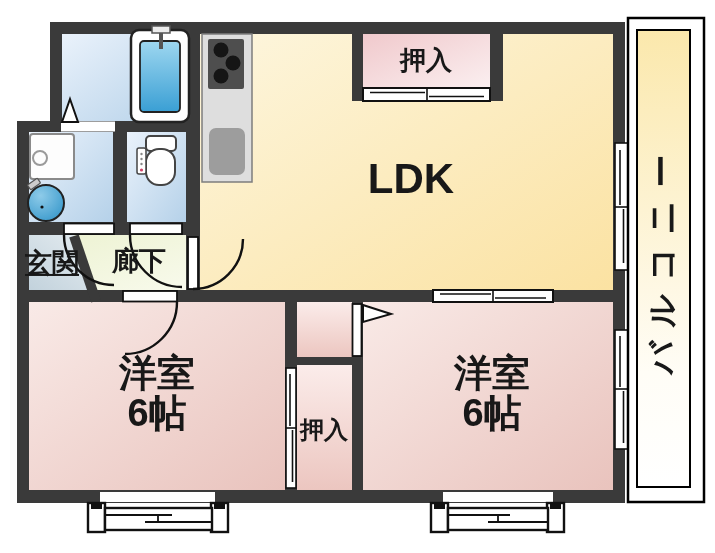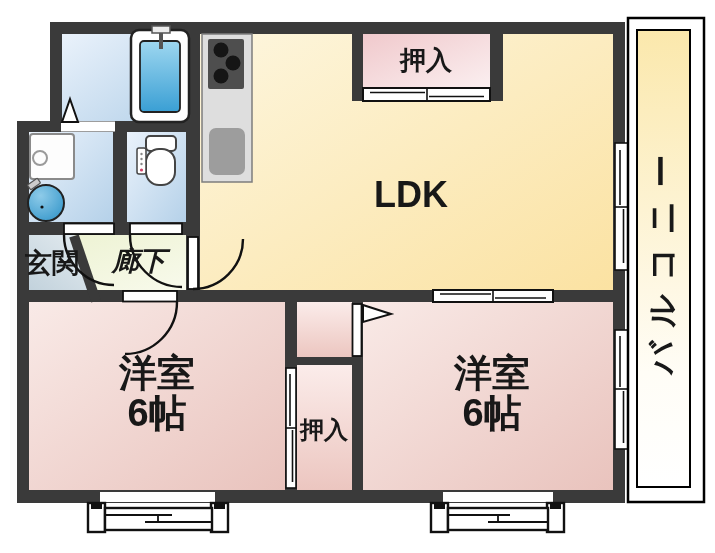--- a/index.html
+++ b/index.html
@@ -194,29 +194,29 @@
       <rect x="146" y="136" width="30" height="15" rx="4" fill="#ffffff" stroke="#444444" stroke-width="2"></rect>
       <rect x="146" y="149" width="29" height="36" rx="13" fill="#ffffff" stroke="#444444" stroke-width="2"></rect>
       <rect x="137" y="148" width="9" height="26" rx="2" fill="#ffffff" stroke="#444444" stroke-width="1.5"></rect>
       <circle cx="141.5" cy="154" r="1.2" fill="#888888"></circle>
         <circle cx="141.5" cy="159" r="1.2" fill="#888888"></circle>
       <circle cx="141.5" cy="164" r="1.2" fill="#888888"></circle>
         <circle cx="141.5" cy="170" r="1.6" fill="#d04468"></circle>
     </g>
   </svg>
 
-  <div class="lbl" style="left:411px;top:195px;font-size:36px;">
+  <div class="lbl" style="left:411px;top:179px;font-size:42px;">
     <div>LDK</div>
   </div>
   <div class="lbl" style="left:157px;top:394px;font-size:38px;">
     <div>洋室</div>
     <div>6帖</div>
   </div>
   <div class="lbl" style="left:492px;top:394px;font-size:38px;">
     <div>洋室</div>
     <div>6帖</div>
   </div>
   <div class="lbl" style="left:426px;top:61px;font-size:26px;">押入</div>
   <div class="lbl" style="left:324px;top:430px;font-size:24px;">押入</div>
-  <div class="lbl" style="left:52px;top:263px;font-size:27px;">玄関</div>
-  <div class="lbl" style="left:139px;top:261px;font-size:27px;font-style:italic;">廊下</div>
+  <div class="lbl" style="left:52px;top:263px;font-size:27px;text-decoration:underline;">玄関</div>
+  <div class="lbl" style="left:139px;top:261px;font-size:27px;">廊下</div>
   <div class="lbl lbl-rot" style="left:662px;top:258px;font-size:33px;letter-spacing:13px;">バルコニー</div>
 </div>
 
 </body></html>

